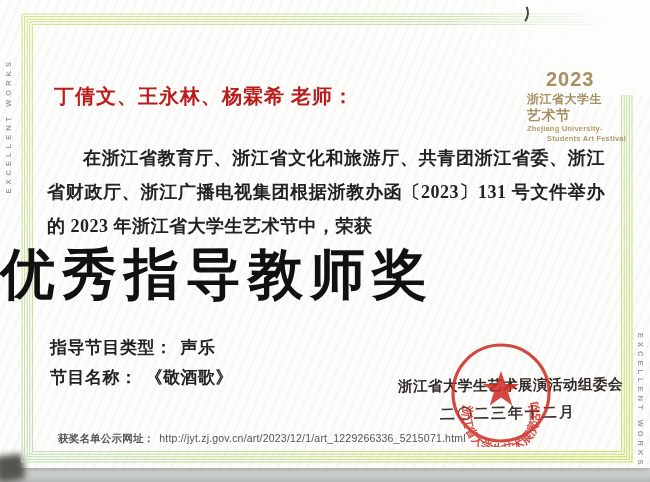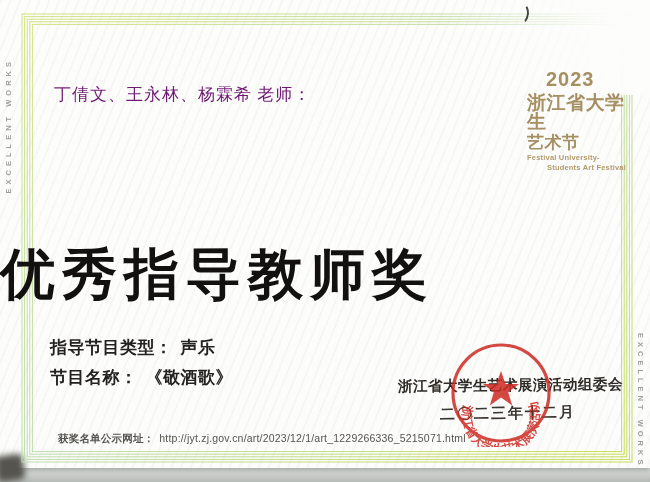--- a/index.html
+++ b/index.html
@@ -35,33 +35,33 @@
     position:absolute;color:#9d9d9b;
     font-family:"Liberation Sans","DejaVu Sans",sans-serif;
     font-size:7.5px;font-weight:700;letter-spacing:4px;white-space:nowrap;
   }
   .works-left{left:4px;top:58px;writing-mode:vertical-rl;transform:rotate(180deg);}
   .works-right{right:5px;top:333px;writing-mode:vertical-rl;}
   
   .logo{position:absolute;left:527px;top:69px;width:112px;color:#a68f62;
         font-family:"Liberation Sans","DejaVu Sans",sans-serif;line-height:1;}
   .logo .year{font-size:20px;font-weight:700;letter-spacing:1px;margin-left:19px;}
-  .logo .cn1{font-size:19px;font-weight:700;margin-top:4px;letter-spacing:.5px;}
-  .logo .cn2{font-size:17px;font-weight:700;margin-top:3px;letter-spacing:.5px;}
+  .logo .cn1{font-size:12px;font-weight:700;margin-top:4px;letter-spacing:.5px;}
+  .logo .cn2{font-size:14px;font-weight:700;margin-top:3px;letter-spacing:.5px;}
   .logo .en{font-size:7.5px;font-weight:700;color:#b19a6d;margin-top:3px;letter-spacing:.2px;}
   .logo .en + .en{margin-top:2px;padding-left:20px;}
   
   .pen-mark{
     position:absolute;left:514px;top:3px;width:11px;height:17px;
     border:2px solid transparent;border-right:2px solid #42423e;
     border-radius:50%;transform:rotate(6deg);
   }
   
-  .recipients{position:absolute;left:54px;top:83px;font-size:17px;font-weight:400;
-              color:#701a75;letter-spacing:1px;}
+  .recipients{position:absolute;left:54px;top:83px;font-size:20px;font-weight:700;
+              color:#b91c1c;letter-spacing:1px;}
   .body-text{position:absolute;left:47px;top:141px;width:558px;font-size:18px;
              line-height:34px;font-weight:600;color:#242220;text-indent:2em;
              text-align:justify;letter-spacing:.5px;}
   .award-title{position:absolute;left:0;top:238px;width:650px;
                font-size:55px;font-weight:900;color:#121110;letter-spacing:7px;}
   .detail{position:absolute;left:50px;font-size:17px;font-weight:700;color:#242220;letter-spacing:.5px;}
   .detail.type{top:336px;}
   .detail.name{top:366px;}
   .detail .val{margin-left:8px;}
   
@@ -102,27 +102,28 @@
   </svg>
   <div class="frame-fade"></div>
 
   <div class="works works-left">EXCELLENT WORKS</div>
   <div class="works works-right">EXCELLENT WORKS</div>
 
   <div class="logo">
     <div class="year">2023</div>
     <div class="cn1">浙江省大学生</div>
     <div class="cn2">艺术节</div>
-    <div class="en">Festival University-</div>
+    <div class="en">Zhejiang University-</div>
     <div class="en">Students Art Festival</div>
   </div>
 
   <div class="pen-mark"></div>
 
   <div class="recipients">丁倩文、王永林、杨霖希  老师：</div>
+  <div class="body-text">在浙江省教育厅、浙江省文化和旅游厅、共青团浙江省委、浙江省财政厅、浙江广播电视集团根据浙教办函〔2023〕131 号文件举办的 2023 年浙江省大学生艺术节中，荣获</div>
   <div class="award-title">优秀指导教师奖</div>
 
   <div class="detail type">
     <span>指导节目类型：</span><span class="val">声乐</span>
   </div>
   <div class="detail name">
     <span>节目名称：</span><span class="val">《敬酒歌》</span>
   </div>
 
   <div class="committee">浙江省大学生艺术展演活动组委会</div>

